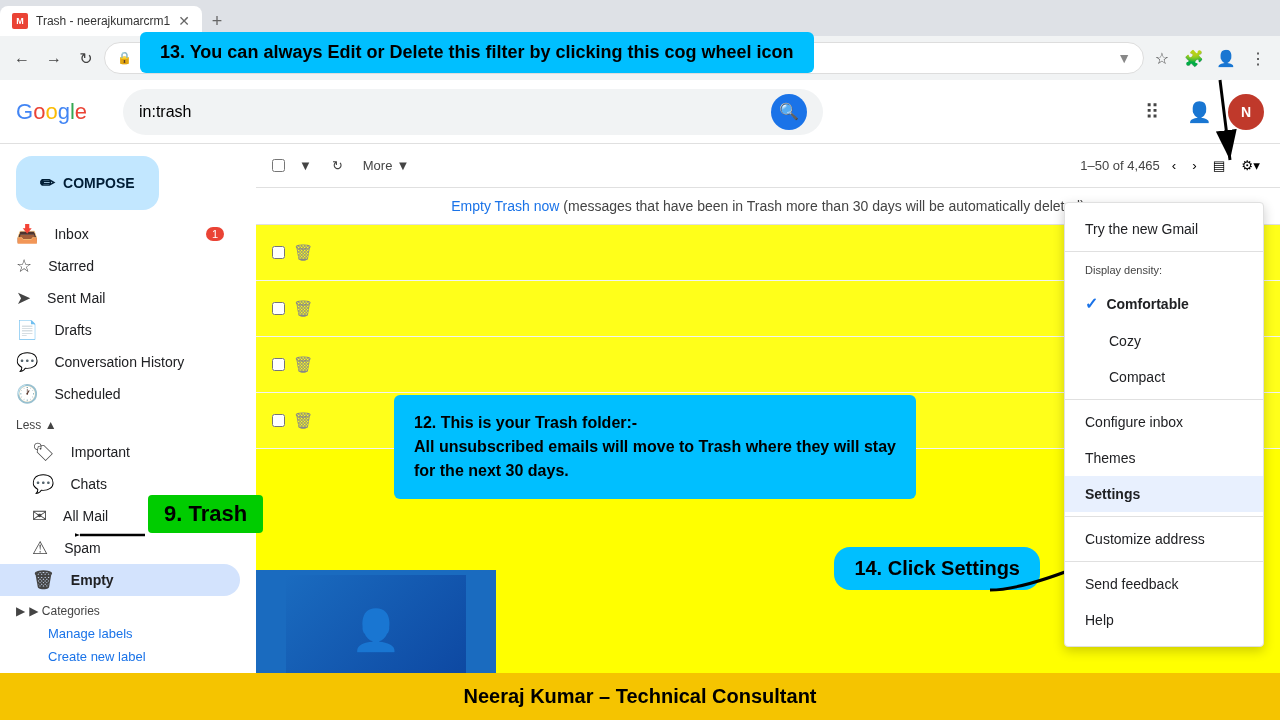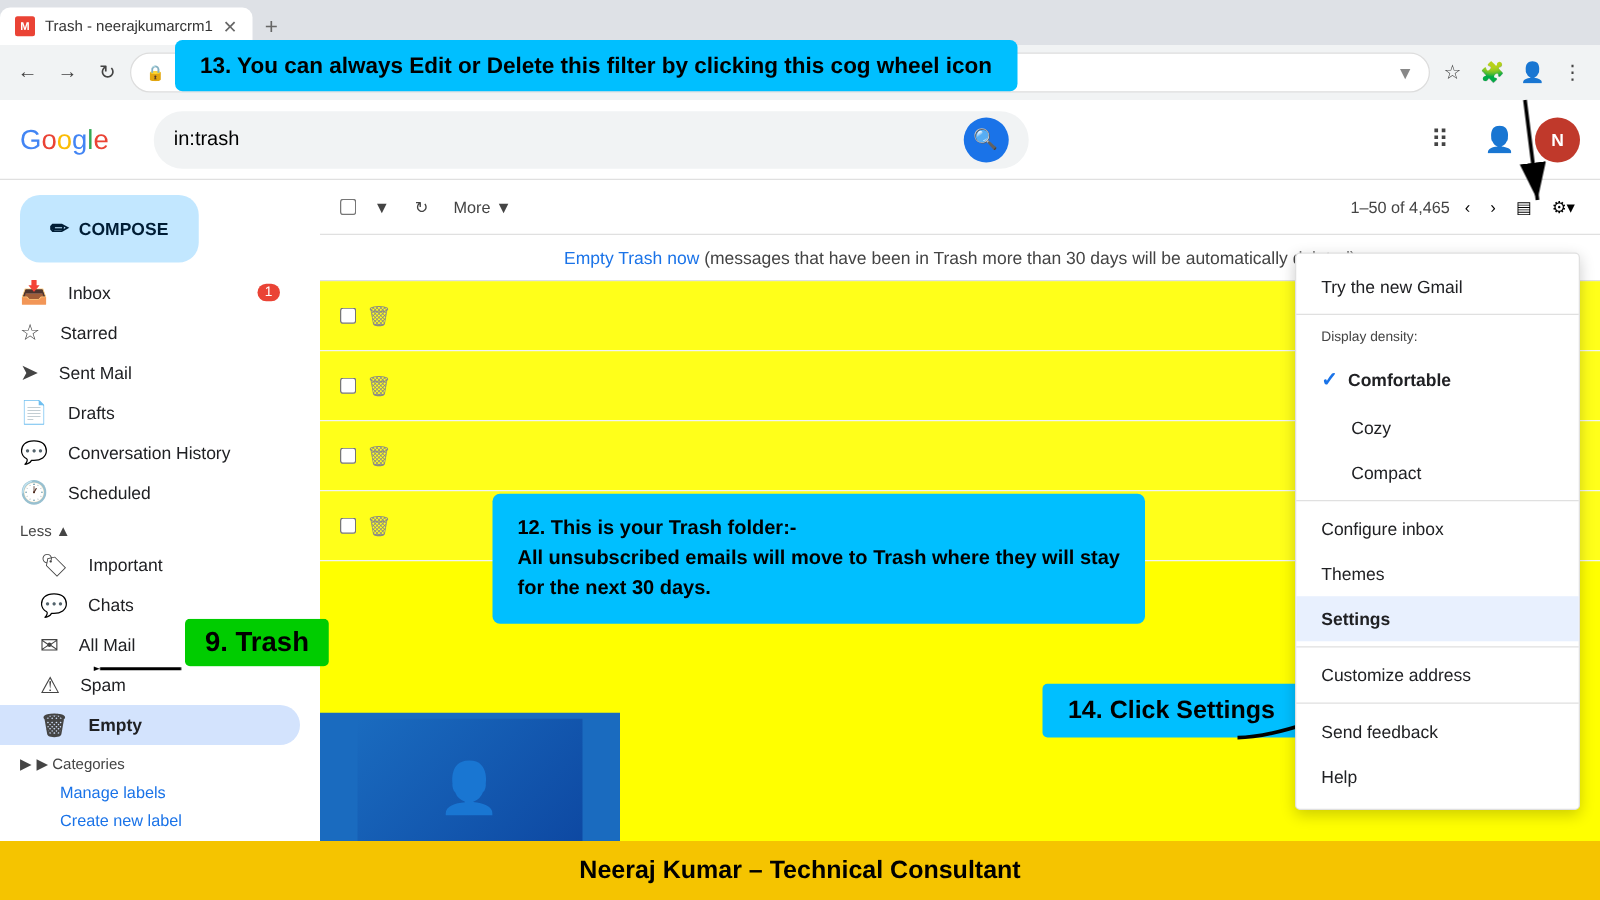--- a/index.html
+++ b/index.html
@@ -69,27 +69,27 @@
     
     .annotation-13 { position: fixed; top: 32px; left: 140px; background: #00bfff; color: #000; font-size: 18px; font-weight: bold; padding: 10px 20px; border-radius: 6px; z-index: 200; pointer-events: none; max-width: 870px; }
 
     
     .annotation-12 { position: absolute; top: 170px; left: 138px; background: #00bfff; color: #000; font-size: 16px; font-weight: bold; padding: 16px 20px; border-radius: 6px; z-index: 200; pointer-events: none; max-width: 770px; line-height: 1.5; }
 
     
     .annotation-4 { position: absolute; background: #00cc00; color: #000; font-size: 22px; font-weight: bold; padding: 6px 16px; border-radius: 4px; z-index: 210; pointer-events: none; }
 
     
-    .annotation-14 { position: absolute; background: #00bfff; color: #000; font-size: 20px; font-weight: bold; padding: 10px 20px; border-radius: 4px; z-index: 200; pointer-events: none; }
+    .annotation-14 { position: absolute; background: #00bfff; color: #000; font-size: 20px; font-weight: bold; padding: 10px 20px; border-radius: 16px; z-index: 200; pointer-events: none; }
 
     
     .bottom-banner { position: fixed; bottom: 0; left: 0; right: 0; background: #f5c400; text-align: center; padding: 12px; font-size: 20px; font-weight: bold; color: #000; z-index: 300; }
 
     
-    .settings-dropdown { position: absolute; right: 0; top: 48px; background: #fff; border: 1px solid #e0e0e0; border-radius: 4px; box-shadow: 0 4px 12px rgba(0,0,0,0.2); width: 228px; z-index: 500; padding: 8px 0; }
+    .settings-dropdown { position: absolute; right: 0; top: 48px; background: #fff; border: 1px solid #e0e0e0; border-radius: 4px; box-shadow: 0 4px 12px rgba(0,0,0,0.2); width: 200px; z-index: 500; padding: 8px 0; }
     .settings-dropdown-item { padding: 10px 20px; font-size: 14px; color: #202124; cursor: pointer; display: flex; align-items: center; gap: 8px; }
     .settings-dropdown-item.active { font-weight: bold; }
     .settings-dropdown-divider { height: 1px; background: #e0e0e0; margin: 4px 0; }
     .density-section-label { padding: 8px 20px; font-size: 11px; color: #444; }
     .checkmark { color: #1a73e8; font-size: 16px; }
 
     
     .thumbnail-area { position: absolute; bottom: 30px; left: 0; width: 510px; height: 120px; z-index: 150; overflow: hidden; }
     .thumbnail-person { width: 240px; height: 120px; background: #1a6bbf; float: left; display: flex; align-items: center; justify-content: center; }
     .thumbnail-brand { width: 302px; height: 120px; background: #1a1a2e; float: left; display: flex; flex-direction: column; align-items: center; justify-content: center; gap: 4px; }

